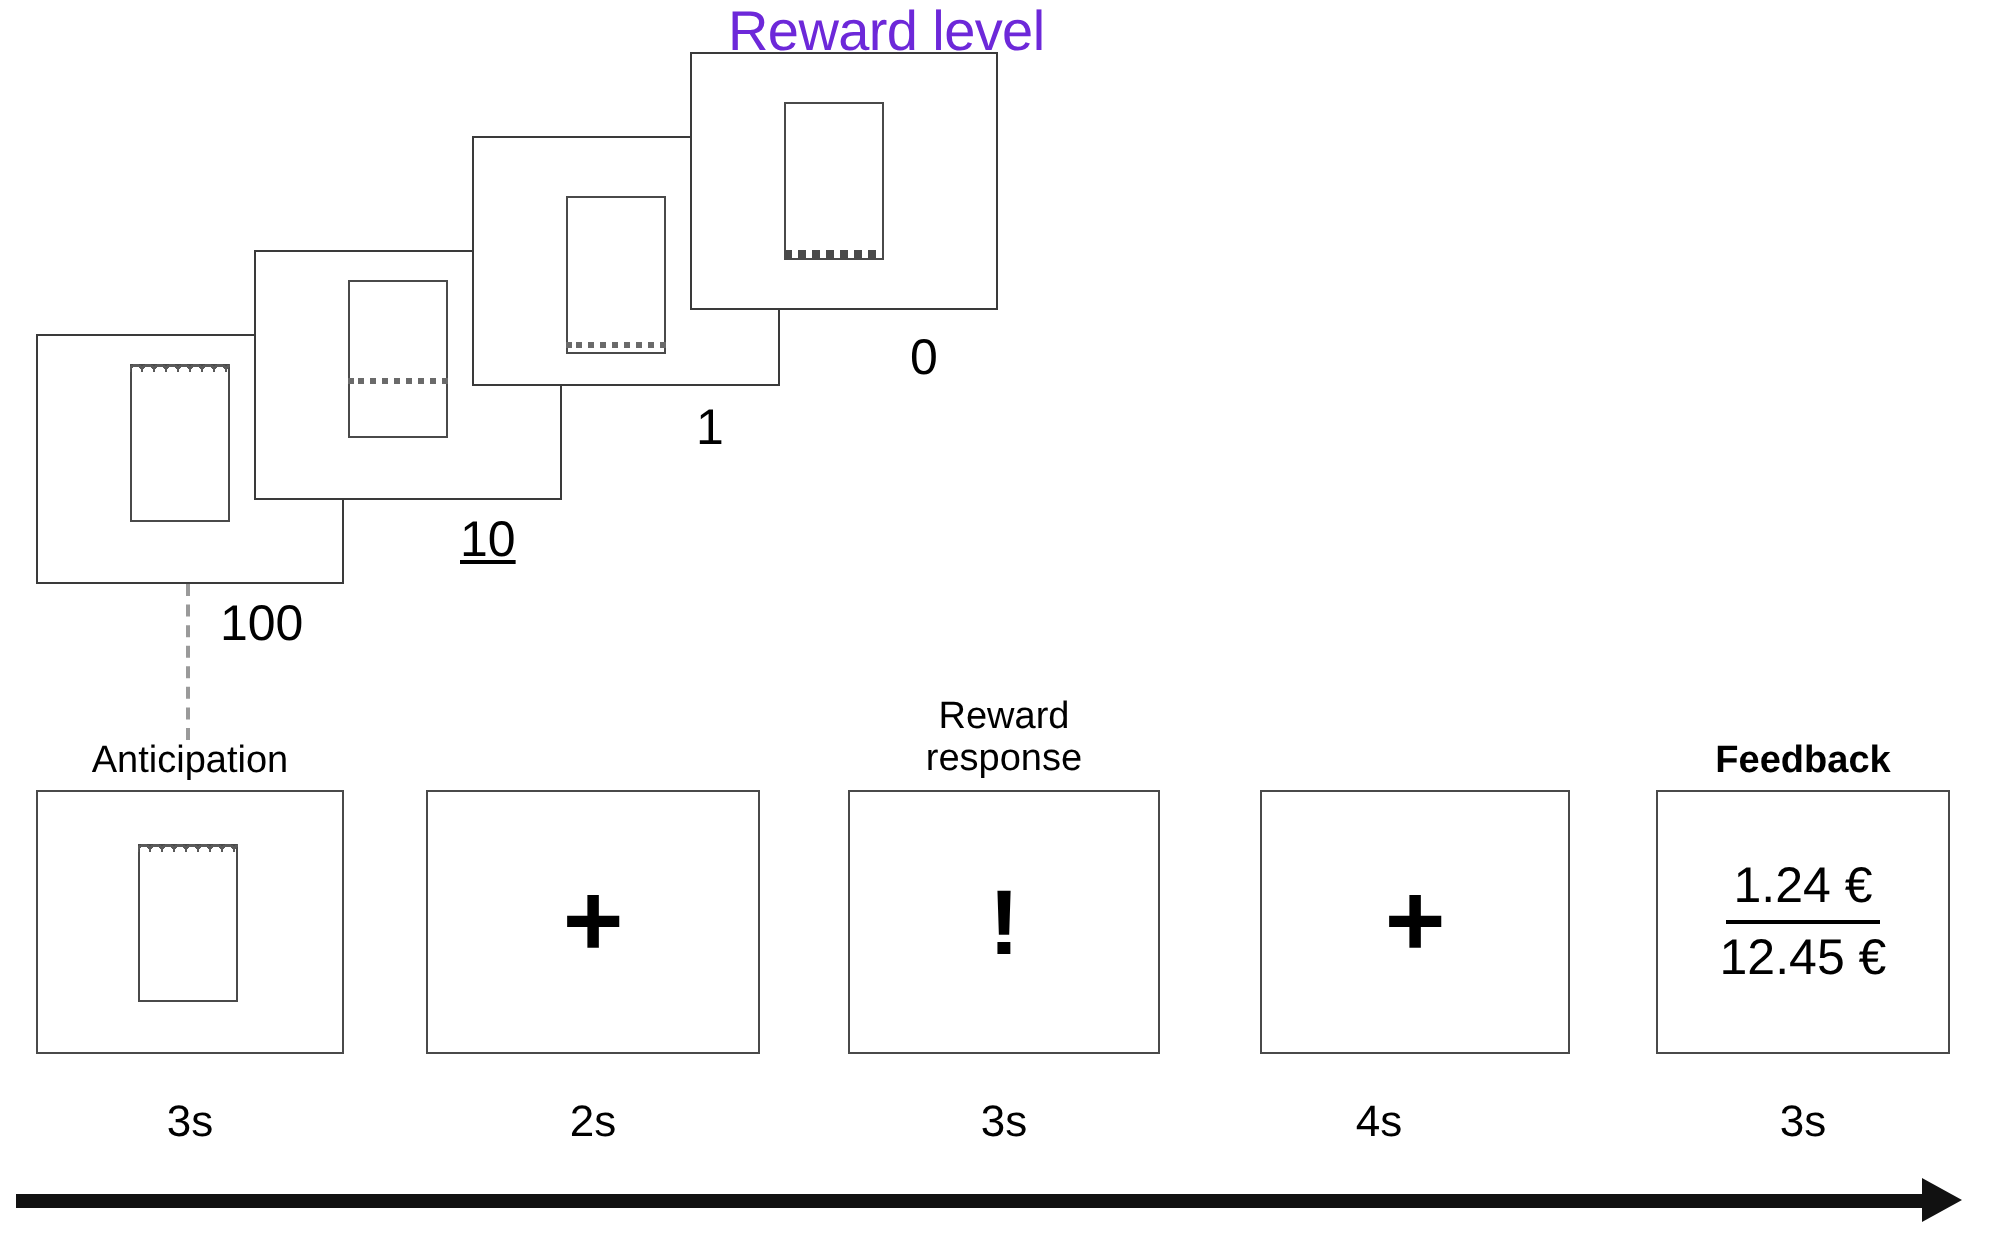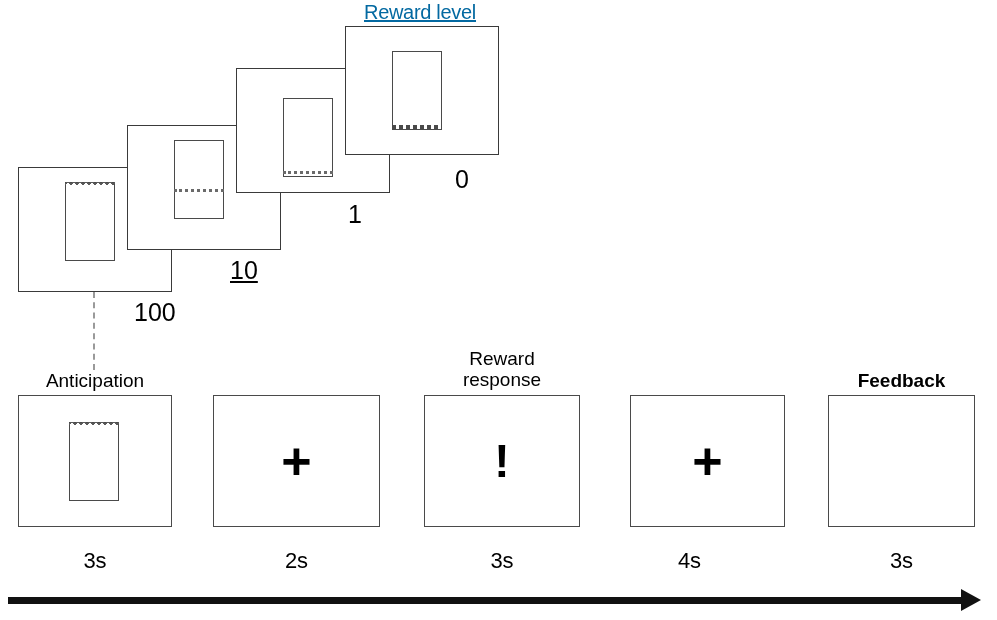--- a/index.html
+++ b/index.html
@@ -30,26 +30,25 @@
   .cue-label {
     position: absolute;
     font-size: 25px;
     font-weight: 400;
     line-height: 1;
     color: #000000;
     white-space: nowrap;
   }
   .reward-title {
     position: absolute;
-    font-size: 20px;
+    font-size: 28px;
     line-height: 1;
     letter-spacing: -0.3px;
     white-space: nowrap;
-    color: #0369a1;
-    text-decoration: underline;
+    color: #6d28d9;
   }
 
   
   .vessel {
     position: absolute;
     box-sizing: border-box;
     border: 1.5px solid #4a4a4a;
     background: #ffffff;
   }
   
@@ -204,21 +203,21 @@
         <div class="fill-line" style="bottom:26px;"></div>
       </div>
     </div>
     <div class="cue-label" style="left:230px; top:258px;text-decoration:underline;">10</div>
 
     <div class="cue-card" style="left:18px; top:167px; width:154px; height:125px; z-index:1;">
       <div class="vessel" style="left:46px; top:14px; width:50px; height:79px;">
         <div class="fill-wave" style="top:-2px;"></div>
       </div>
     </div>
-    <div class="cue-label" style="left:110px; top:300px;margin-left:24px;">100</div>
+    <div class="cue-label" style="left:110px; top:300px;">100</div>
 
     <div class="connector" style="left:93px; top:292px; height:78px;"></div>
   </div>
 
   <div>
 
     <div class="frame-caption" style="left:18px; top:370px; width:154px;">Anticipation</div>
     <div class="frame" style="left:18px; top:395px; width:154px; height:132px;">
       <div class="vessel" style="left:50px; top:26px; width:50px; height:79px;">
         <div class="fill-wave" style="top:-2px;"></div>
@@ -241,20 +240,22 @@
 
     <div class="frame-caption" style="left:630px; top:370px; width:155px;"></div>
     <div class="frame" style="left:630px; top:395px; width:155px; height:132px;">
       <div class="fixation">+</div>
     </div>
     <div class="frame-duration" style="left:612px; top:550px; width:155px;">4s</div>
 
     <div class="frame-caption" style="left:828px; top:370px; width:147px;font-weight:bold;">Feedback</div>
     <div class="frame" style="left:828px; top:395px; width:147px; height:132px;">
       <div class="feedback-box">
+        <div><span class="fb-num">1.24 €</span></div>
+        <div><span class="fb-den">12.45 €</span></div>
       </div>
     </div>
     <div class="frame-duration" style="left:828px; top:550px; width:147px;">3s</div>
   </div>
 
   <div>
     <div class="time-arrow-line" style="left:8px; top:597px; width:955px;"></div>
     <div class="time-arrow-head" style="left:961px; top:589px;"></div>
   </div>
 

